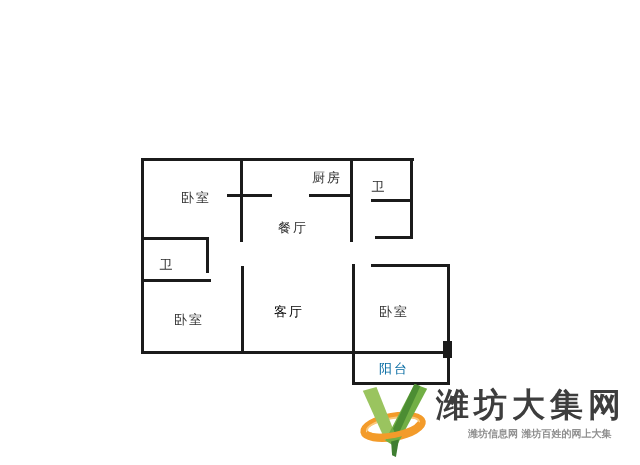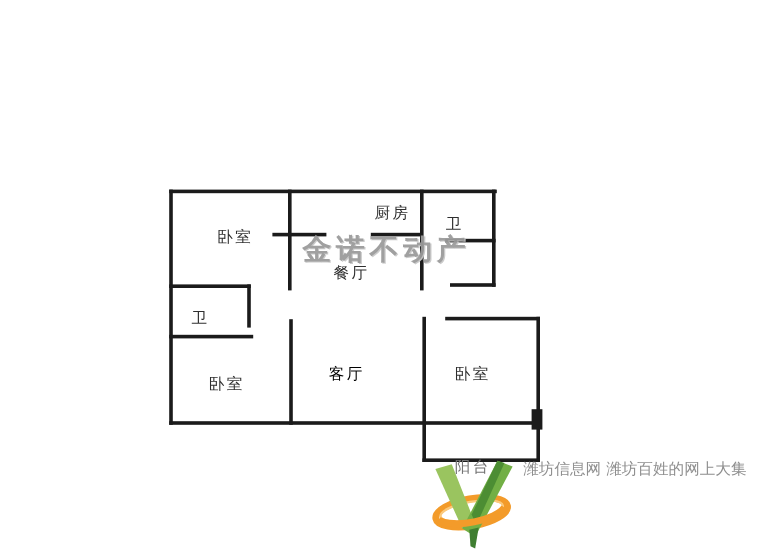--- a/index.html
+++ b/index.html
@@ -19,22 +19,22 @@
     color:#9b9b9b;text-shadow:1px 1px 0 #c9c9c9;opacity:.95;
   }
   .logo{position:absolute;left:356px;top:382px;display:flex;align-items:flex-start;}
   .logo-icon{width:78px;height:78px;flex:0 0 auto;}
   .logo-text{margin-left:2px;}
   .logo-title{
     font-size:33px;font-weight:bold;letter-spacing:5px;line-height:38px;
     white-space:nowrap;margin-top:4px;
   }
   .logo-tagline{
-    font-size:13px;font-weight:400;letter-spacing:0px;line-height:16px;
-    white-space:nowrap;margin-top:2px;
+    font-size:10px;font-weight:700;letter-spacing:0px;line-height:16px;
+    white-space:nowrap;margin-top:2px;margin-left:32px;
   }
 </style>
 </head>
 <body>
 
 <div class="canvas">
 
   <div id="walls">
       <div class="wall" style="left: 141px; top: 158px; width: 273px; height: 3px; background: rgb(27, 27, 27);"></div>
       <div class="wall" style="left: 141px; top: 158px; width: 3px; height: 196px; background: rgb(27, 27, 27);"></div>
@@ -59,37 +59,37 @@
     </div>
   <div id="room-labels">
       <span class="room-label" style="left: 196px; top: 198px; color: rgb(47, 47, 47);">卧室</span>
       <span class="room-label" style="left: 289px; top: 178px; color: rgb(47, 47, 47); margin-left: 38px;">厨房</span>
       <span class="room-label" style="left: 379px; top: 187px; color: rgb(47, 47, 47);">卫</span>
       <span class="room-label" style="left: 293px; top: 228px; color: rgb(47, 47, 47); text-align: center;">餐厅</span>
       <span class="room-label" style="left: 167px; top: 265px; color: rgb(47, 47, 47);">卫</span>
       <span class="room-label" style="left: 189px; top: 320px; color: rgb(47, 47, 47);">卧室</span>
       <span class="room-label" style="left: 289px; top: 312px; color: #000000;">客厅</span>
       <span class="room-label" style="left: 394px; top: 312px; color: rgb(47, 47, 47);">卧室</span>
-      <span class="room-label" style="left: 394px; top: 389px; color: #737373;">阳台</span>
+      <span class="room-label" style="left: 394px; top: 369px; color: #0369a1;">阳台</span>
     </div>
 
-  <div class="watermark" style="left: 322px; top: 208px; color: rgb(155, 155, 155);">金诺不动产</div>
 
   <div class="logo">
     <svg class="logo-icon" viewBox="0 0 80 80">
 
       <ellipse cx="38" cy="46" rx="31" ry="11.5" fill="none" stroke="#f39b2a" stroke-width="6" transform="rotate(-10 38 46)"></ellipse>
       <ellipse cx="38" cy="45" rx="27" ry="8" fill="none" stroke="#fbc97c" stroke-width="2" transform="rotate(-10 38 45)"></ellipse>
 
       <path d="M7,9 L21,5 L38,48 L30,60 Z" fill="#9ac45f"></path>
       <path d="M30,60 L60,2 L73,7 L41,67 Z" fill="#72af45"></path>
       <path d="M38,48 L60,2 L66,4 L42,57 Z" fill="#4c8d33"></path>
 
       <path d="M10,53 A31,11.5 -10 0 0 66,42" fill="none" stroke="#f39b2a" stroke-width="6"></path>
 
       <path d="M36,61 L44,59 L41,77 L37,75 Z" fill="#3f7e31"></path>
     </svg>
     <div class="logo-text">
+      <div class="logo-title" style="color: rgb(61, 61, 61);">潍坊大集网</div>
       <div class="logo-tagline" style="color: rgb(143, 143, 143);">潍坊信息网 潍坊百姓的网上大集</div>
     </div>
   </div>
 
 </div>
 
 </body></html>

